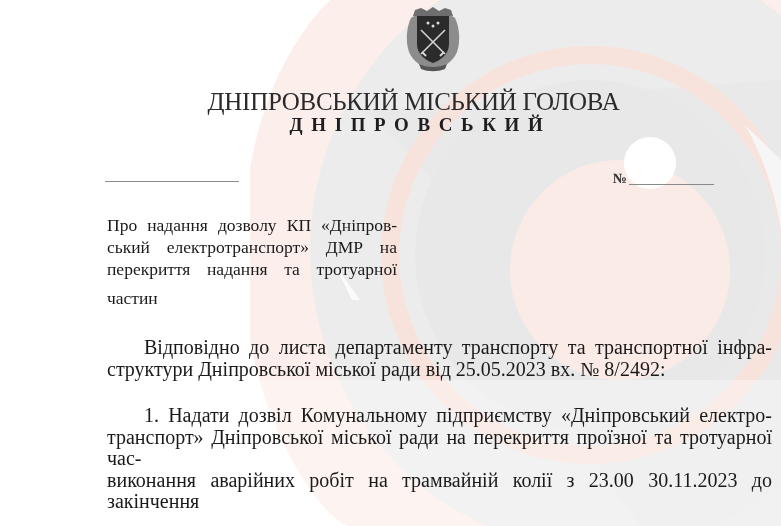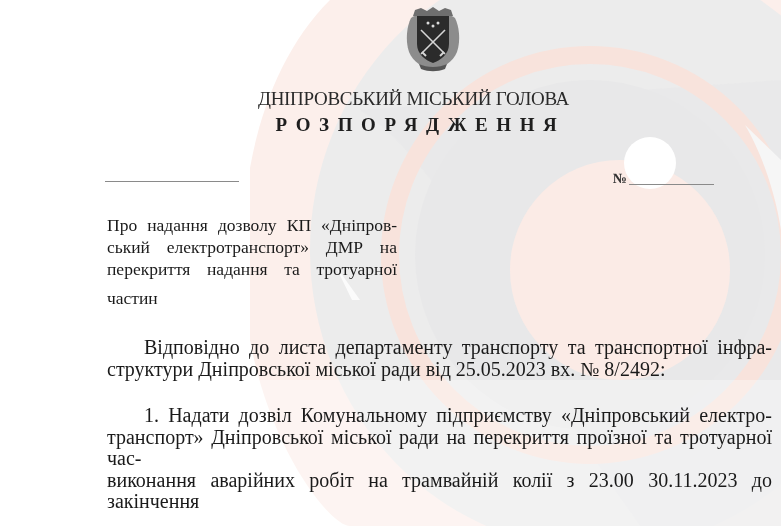--- a/index.html
+++ b/index.html
@@ -40,21 +40,21 @@
       height: 66px;
     }
     .org-title {
       position: absolute;
       left: 0;
       width: 781px;
       top: 88px;
       text-align: center;
       padding-left: 46px;
       box-sizing: border-box;
-      font-size: 19px;
+      font-size: 25px;
       letter-spacing: -0.3px;
       color: #2a2a2a;
       font-family: "Liberation Serif", serif;
     }
     .doc-type {
       position: absolute;
       left: 0;
       width: 781px;
       top: 114px;
       text-align: center;
@@ -190,21 +190,21 @@
 
     <path d="M18 24 L42 48" stroke="#d6d6d6" stroke-width="1.6"></path>
     <path d="M42 24 L18 48" stroke="#d6d6d6" stroke-width="1.6"></path>
     <path d="M19 46 L23 50" stroke="#d6d6d6" stroke-width="2"></path>
     <path d="M41 46 L37 50" stroke="#d6d6d6" stroke-width="2"></path>
 
     <path d="M16 58 C24 62, 36 62, 44 58 L42 63 C34 66, 26 66, 18 63 Z" fill="#555"></path>
   </svg>
 
   <div class="org-title">ДНІПРОВСЬКИЙ МІСЬКИЙ ГОЛОВА</div>
-  <div class="doc-type">РОЗПОРЯДЖЕННЯ</div>
+  <div class="doc-type">ДНІПРОВСЬКИЙ</div>
 
   <div class="date-line"></div>
 
   <div class="number-wrap">
     <span class="number-sign">№</span>
     <span class="number-line"></span>
   </div>
 
   <div class="subject">
     <span class="line">Про надання дозволу КП «Дніпров-</span>

